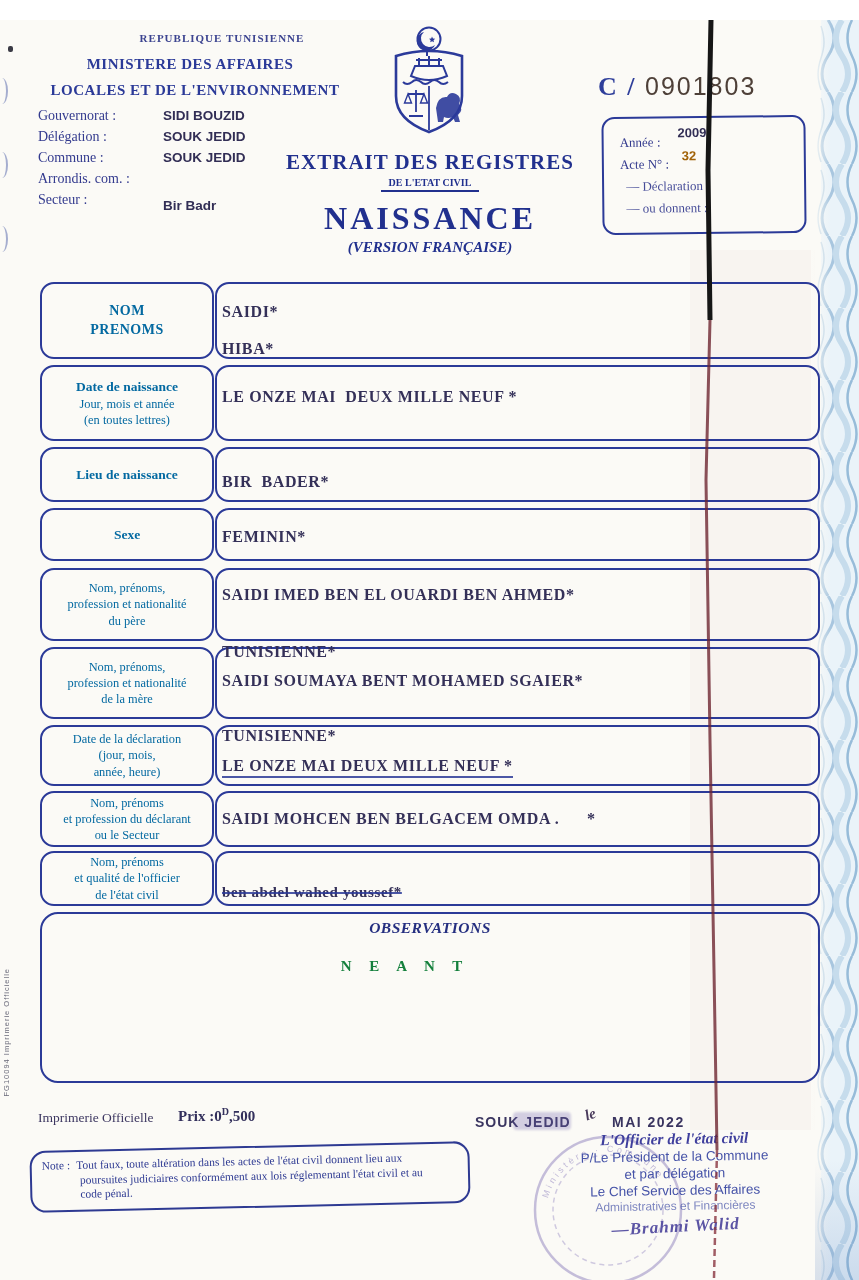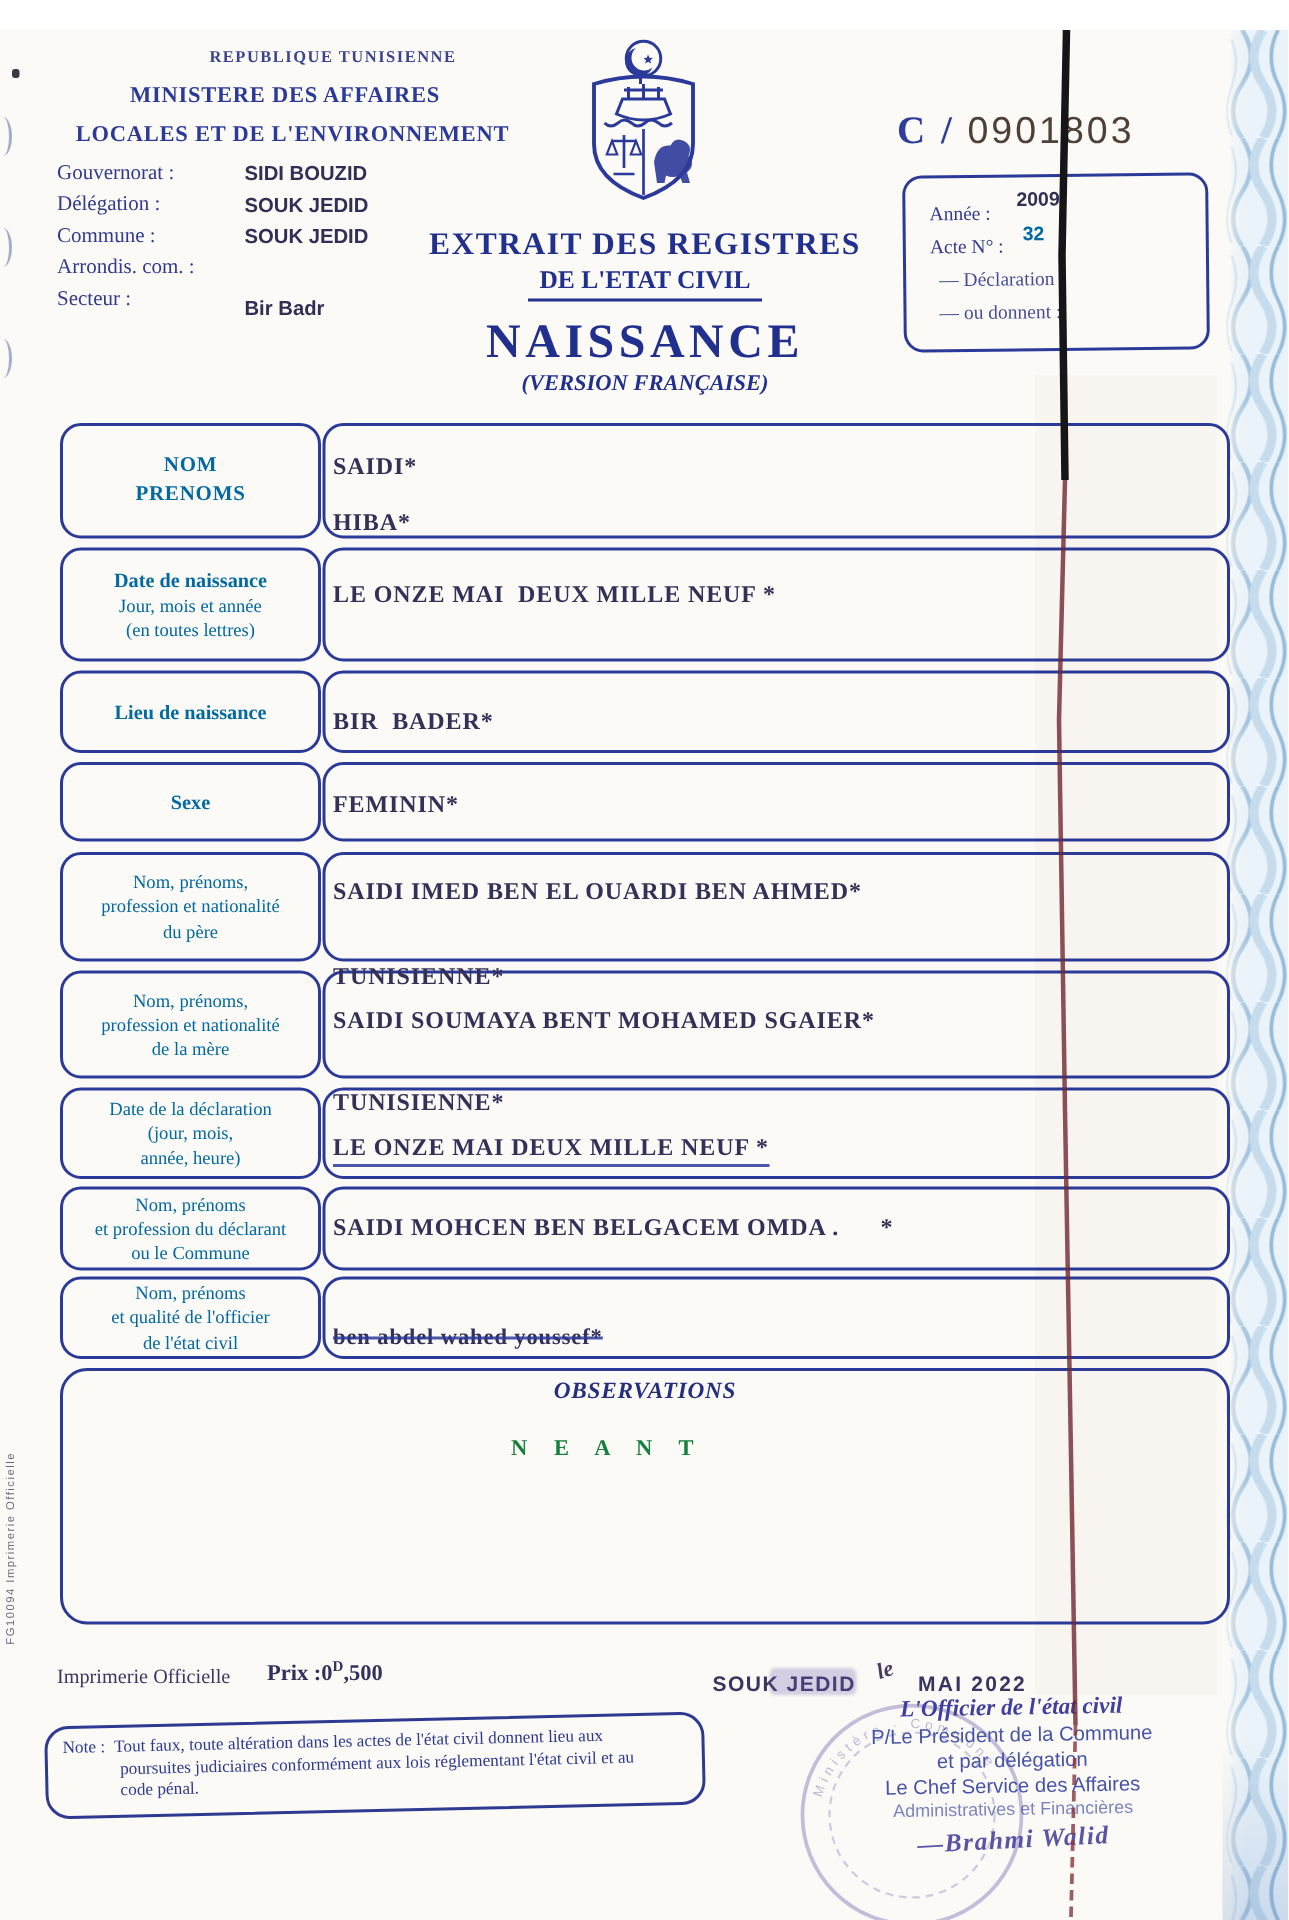--- a/index.html
+++ b/index.html
@@ -42,27 +42,27 @@
   .serial{position:absolute;left:598px;top:52px;z-index:3;white-space:pre;}
   .serial .c{font-size:26px;font-weight:bold;color:#2e3e9a;letter-spacing:2px;}
   .serial .n{font-family:"Liberation Sans",sans-serif;font-size:25px;color:#4e4038;letter-spacing:2px;}
   .actbox{position:absolute;left:602px;top:96px;width:200px;height:114px;z-index:3;
     border:2px solid var(--navy);border-radius:13px;transform:rotate(-.6deg);
     color:#333a8e;font-size:13px;}
   .actbox span{position:absolute;white-space:pre;}
   .ab-annee{left:16px;top:16px;}
   .ab-annee-v{left:74px;top:7px;font-family:"Liberation Sans",sans-serif;font-weight:600;color:#322e55;}
   .ab-acte{left:16px;top:38px;}
-  .ab-acte-v{left:78px;top:30px;font-family:"Liberation Sans",sans-serif;font-weight:600;color:#0369a1;}
+  .ab-acte-v{left:78px;top:30px;font-family:"Liberation Sans",sans-serif;font-weight:600;color:#a16207;}
   .ab-dec{left:22px;top:60px;opacity:.9;}
   .ab-jug{left:22px;top:82px;opacity:.9;}
   
   .titleblock{position:absolute;left:255px;top:130px;width:350px;text-align:center;color:#21308e;z-index:3;}
   .t1{font-size:21px;font-weight:bold;letter-spacing:1px;}
-  .t2{font-size:17px;font-weight:bold;margin-top:2px;font-family:Liberation Serif, serif;}
+  .t2{font-size:10px;font-weight:bold;margin-top:2px;font-family:Liberation Serif, serif;}
   .t2 span{display:inline-block;border-bottom:2px solid #21308e;padding:0 8px 2px 8px;}
   .t3{font-size:32px;font-weight:bold;letter-spacing:3px;margin-top:8px;}
   .t4{font-size:15px;font-weight:bold;font-style:italic;margin-top:2px;}
   
   .frow{position:absolute;left:0;width:859px;z-index:3;}
   .lblbox{position:absolute;left:40px;top:0;bottom:0;width:170px;
     border:2px solid var(--navy);border-radius:14px;color:#0369a1;
     display:flex;flex-direction:column;justify-content:center;align-items:center;
     text-align:center;line-height:1.3;}
   .valbox{position:absolute;left:215px;top:0;bottom:0;width:601px;
@@ -275,21 +275,21 @@
     </div>
     <div class="valbox"></div>
     <span class="val" style="top:2px;">TUNISIENNE*</span>
     <span class="val uline" style="top:32px;">LE ONZE MAI DEUX MILLE NEUF *</span>
   </div>
 
   <div class="frow" id="r8">
     <div class="lblbox">
       <span class="lb-n">Nom, prénoms</span>
       <span class="lb-n">et profession du déclarant</span>
-      <span class="lb-n">ou le Commune</span>
+      <span class="lb-n">ou le Secteur</span>
     </div>
     <div class="valbox"></div>
     <span class="val" style="top:19px;">SAIDI MOHCEN BEN BELGACEM OMDA .      *</span>
   </div>
 
   <div class="frow" id="r9">
     <div class="lblbox">
       <span class="lb-n">Nom, prénoms</span>
       <span class="lb-n">et qualité de l'officier</span>
       <span class="lb-n">de l'état civil</span>

